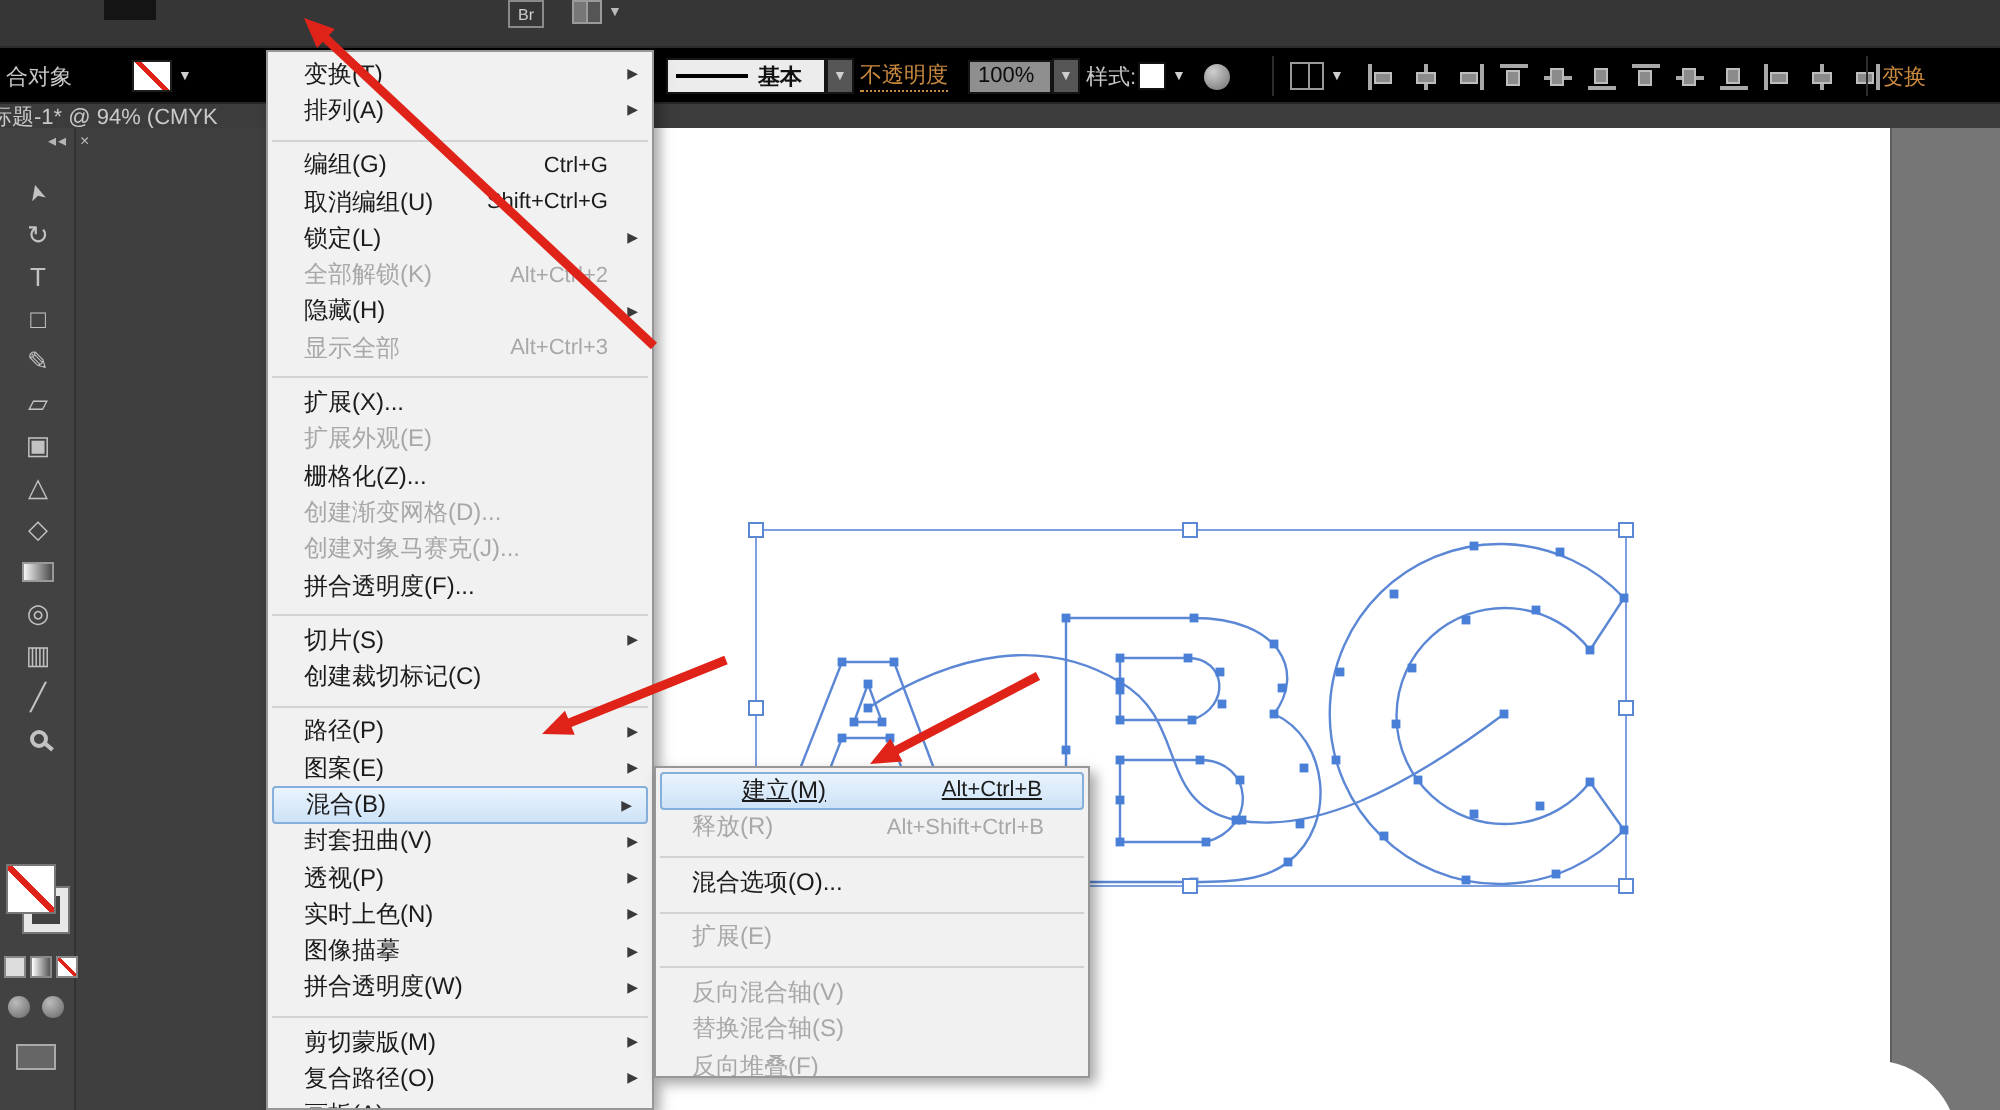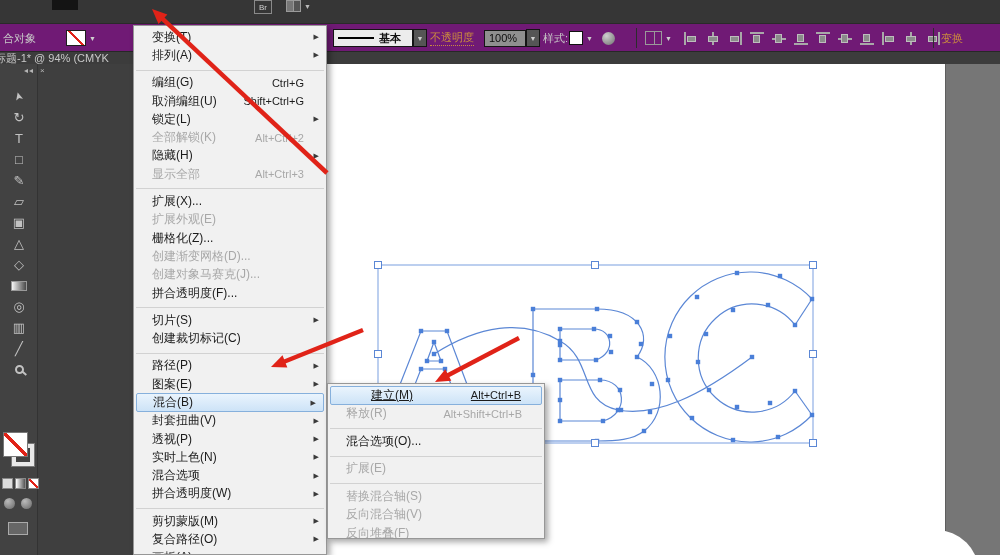--- a/index.html
+++ b/index.html
@@ -15,21 +15,21 @@
   .menu-item.active { background:#141414; }
   .mb-ico { margin-left:20px; width:18px; height:14px; border:1px solid #8a8a8a;
     color:#cfcfcf; font-size:8px; display:flex; align-items:center; justify-content:center; }
   .mb-ws { margin-left:14px; display:flex; align-items:center; gap:3px; color:#bbb; font-size:7px; }
   .mb-ws .pane { width:15px; height:12px; border:1px solid #9a9a9a; position:relative; background:#777; }
   .mb-ws .pane::after { content:""; position:absolute; right:0; top:0; width:6px; height:100%;
     border-left:1px solid #9a9a9a; background:#555; }
 
   
   .controlbar { position:absolute; left:0; top:24px; width:100%; height:28px;
-    background:#701a75; border-bottom:1px solid #272727; color:#c8c8c8;
+    background:#000000; border-bottom:1px solid #272727; color:#c8c8c8;
     font-size:11px; z-index:5; }
   .cb { position:absolute; top:0; height:28px; display:flex; align-items:center; }
   .swatch-none { width:20px; height:16px; background:#fff; border:1px solid #1e1e1e;
     background-image:linear-gradient(45deg, transparent 44%, #e02318 44%, #e02318 56%, transparent 56%); }
   .dd-arrow { font-size:7px; color:#cfcfcf; margin-left:3px; }
   .stroke-box { width:80px; height:18px; background:#ececec; border:1px solid #141414;
     color:#111; display:flex; align-items:center; padding:0 4px; gap:5px; }
   .stroke-line { flex:0 0 36px; height:2px; background:#000; }
   .btn-dd { width:14px; height:18px; background:#555; border:1px solid #141414;
     display:flex; align-items:center; justify-content:center; }
@@ -537,21 +537,21 @@
       <span class="ml">透视(P)</span>
       <span class="msc"></span>
       <span class="arr">▶</span>
     </div>
     <div class="mrow has-sub">
       <span class="ml">实时上色(N)</span>
       <span class="msc"></span>
       <span class="arr">▶</span>
     </div>
     <div class="mrow has-sub">
-      <span class="ml">混合选项</span>
+      <span class="ml">图像描摹</span>
       <span class="msc"></span>
       <span class="arr">▶</span>
     </div>
     <div class="mrow has-sub">
       <span class="ml">拼合透明度(W)</span>
       <span class="msc"></span>
       <span class="arr">▶</span>
     </div>
     <div class="mrow sep">
       <span class="ml"></span>
@@ -606,26 +606,26 @@
       <span class="ml">扩展(E)</span>
       <span class="msc"></span>
 
     </div>
     <div class="mrow sep">
       <span class="ml"></span>
       <span class="msc"></span>
 
     </div>
     <div class="mrow disabled">
+      <span class="ml">反向混合轴(V)</span>
+      <span class="msc"></span>
+
+    </div>
+    <div class="mrow disabled">
       <span class="ml">替换混合轴(S)</span>
-      <span class="msc"></span>
-
-    </div>
-    <div class="mrow disabled">
-      <span class="ml">反向混合轴(V)</span>
       <span class="msc"></span>
 
     </div>
     <div class="mrow disabled">
       <span class="ml">反向堆叠(F)</span>
       <span class="msc"></span>
 
     </div>
   </div>
 

